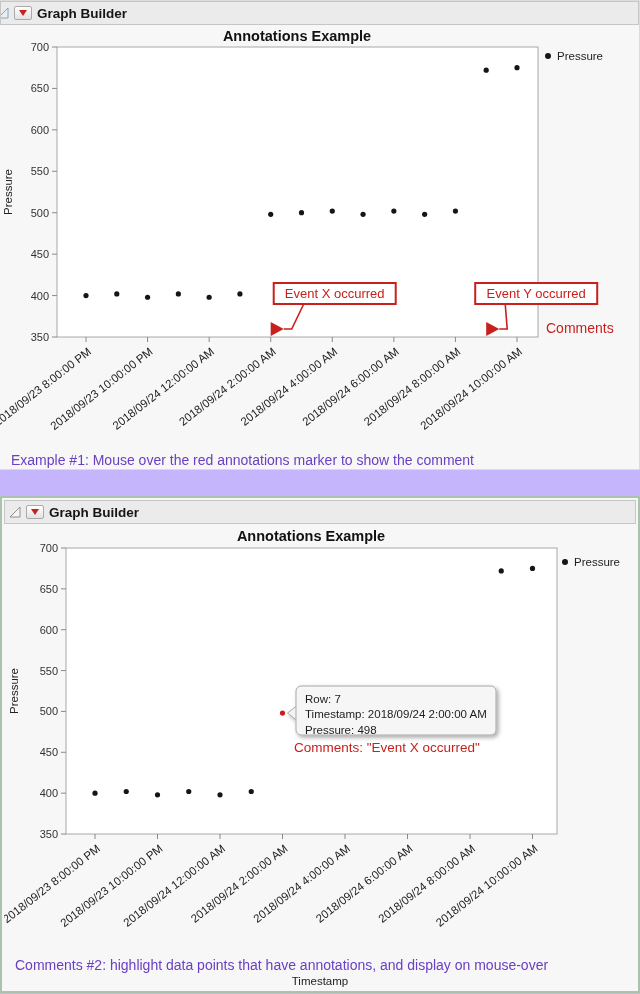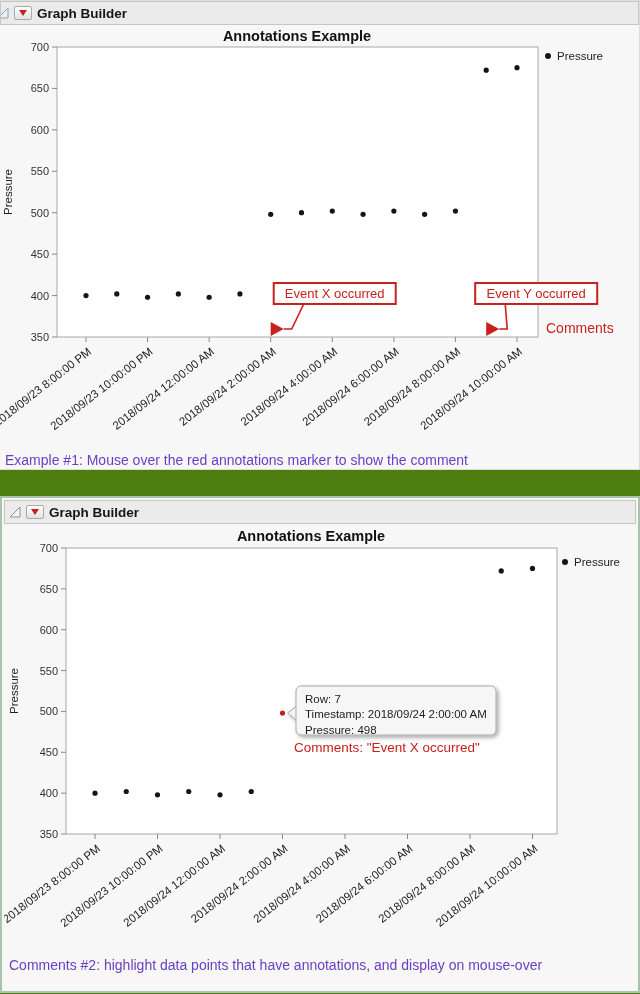--- a/index.html
+++ b/index.html
@@ -1,31 +1,31 @@
 <!DOCTYPE html>
 <html><head>
 <meta charset="utf-8">
 <style>
   html,body{margin:0;padding:0;background:#ffffff;width:640px;height:994px;
     font-family:"Liberation Sans", sans-serif;}
-  .page{position:relative;width:640px;height:994px;background:#4d7c0f;overflow:hidden;}
+  .page{position:relative;width:640px;height:994px;background:#c4b5fd;overflow:hidden;}
   .panel{box-sizing:border-box;position:absolute;left:0;width:640px;background:#f7f7f7;}
   .panel1{top:0;height:470px;border:1px solid #dcdcdc;border-left:none;}
   .panel2{top:496px;height:497px;border:2px solid #abc3ab;padding:2px;}
   .hdr{height:22px;background:#ebebeb;border:1px solid #c6c6c6;display:flex;
     align-items:center;gap:5px;padding:0 4px;overflow:hidden;}
   .hdr-title{font-weight:bold;font-size:13.5px;color:#151515;white-space:nowrap;}
   .disc{flex:0 0 auto;}
   .disc-cut{margin-left:-8px;}
   .redbtn{box-sizing:border-box;width:18px;height:14px;border:1px solid #a9a9a9;border-radius:2px;
     background:linear-gradient(#ffffff,#e2e2e2);display:flex;align-items:center;justify-content:center;flex:0 0 auto;}
   .tri{width:0;height:0;border-left:4px solid transparent;border-right:4px solid transparent;
     border-top:6px solid #c8201c;}
   .chart{display:block;background:#f7f7f7;}
-  .caption{font-size:14px;line-height:18px;padding:2px 0 0 5px;white-space:nowrap;}
+  .caption{font-size:14px;line-height:18px;padding:2px 0 0 11px;white-space:nowrap;}
   .xaxis-title{font-size:11.5px;color:#222;text-align:center;width:632px;margin-top:1px;}
   svg text{font-family:"Liberation Sans", sans-serif;}
 </style>
 </head>
 <body>
 
 <div class="page">
 
   <section class="panel panel1">
     <div class="hdr">
@@ -174,15 +174,16 @@
         <g filter="url(#ttshadow)">
           <polygon points="283.5,189.06285714285713 292.5,182.06285714285713 292.5,196.06285714285713" fill="#f3f3f3" stroke="#a9a9a9"></polygon>
           <rect x="292" y="162" width="200" height="49" rx="5" fill="#f6f6f6" stroke="#a9a9a9"></rect>
           <text x="301" y="178.5" font-size="11.5" fill="#1c1c1c">Row: 7</text>
           <text x="301" y="194" font-size="11.5" fill="#1c1c1c">Timestamp: 2018/09/24 2:00:00 AM</text>
           <text x="301" y="209.5" font-size="11.5" fill="#1c1c1c">Pressure: 498</text>
         </g>
         <text x="290" y="228" font-size="13.5" fill="#c8201c">Comments: "Event X occurred"</text>
       </svg>
     <div class="caption" style="color: rgb(106, 63, 195);">Comments #2: highlight data points that have annotations, and display on mouse-over</div>
+    <div class="xaxis-title">Timestamp</div>
   </section>
 
 </div>
 
 </body></html>

